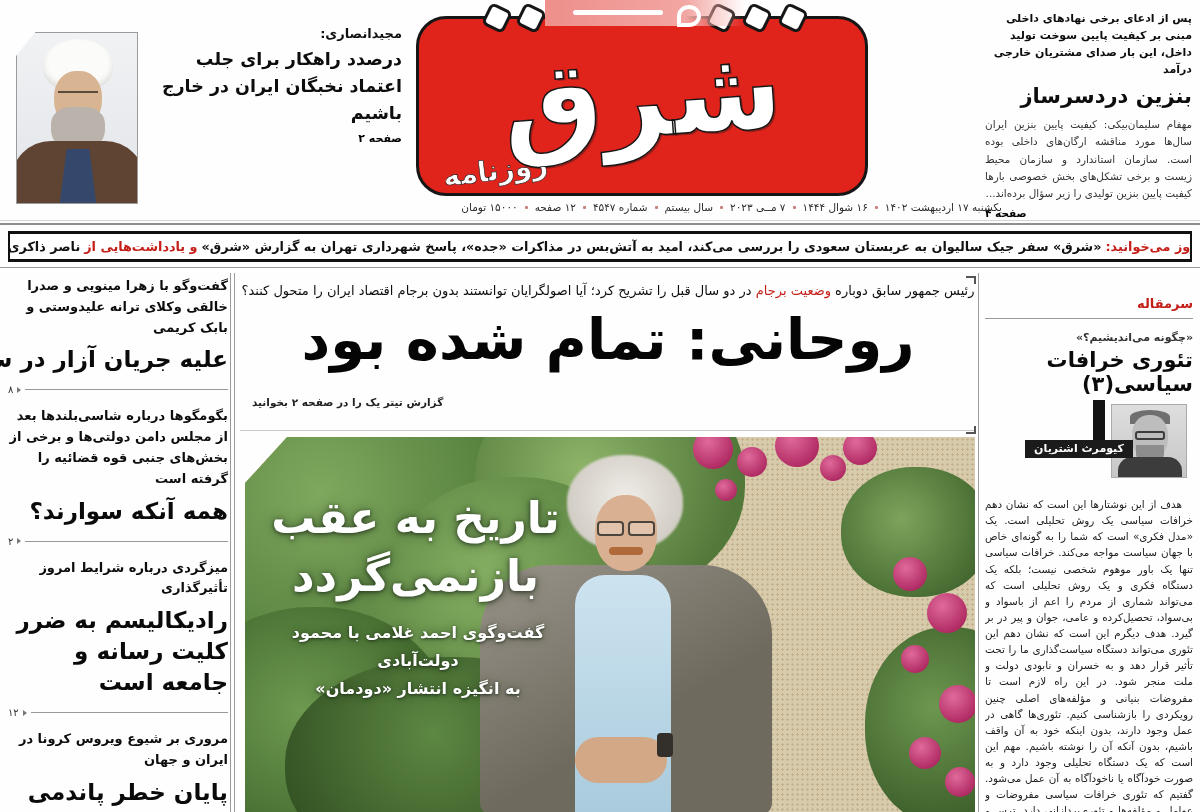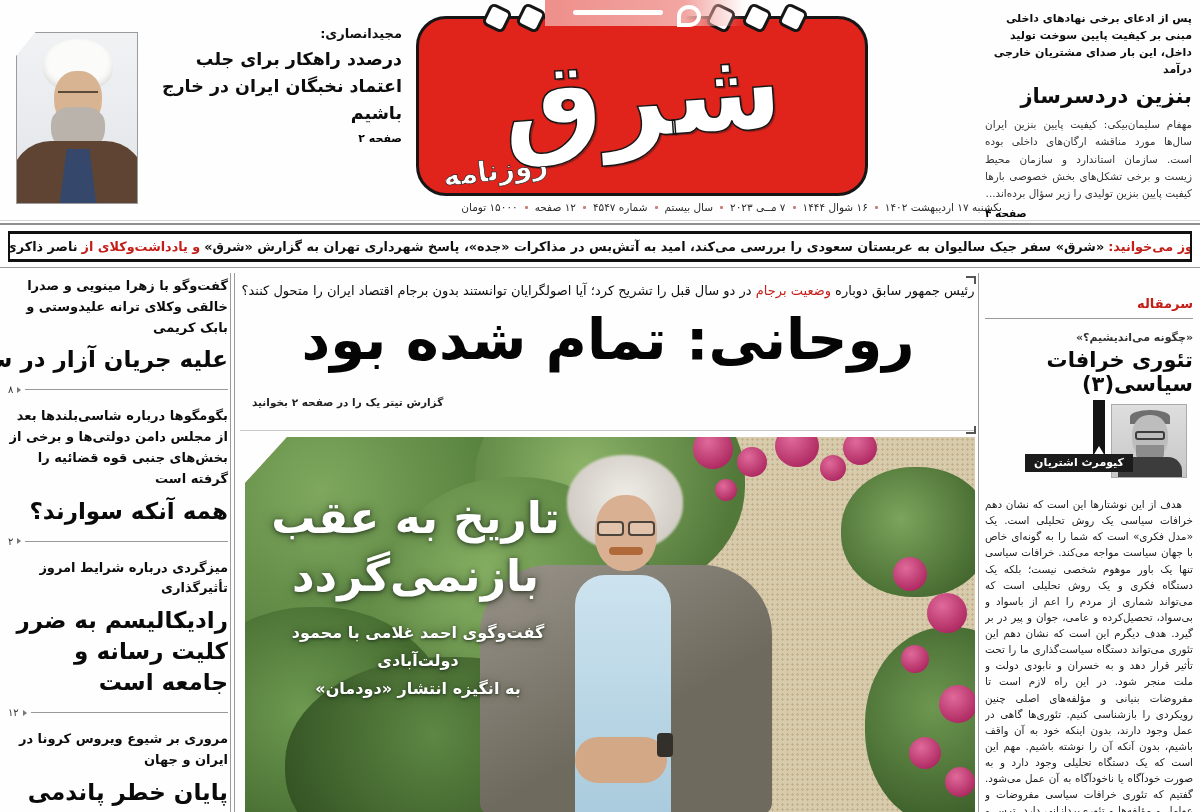--- a/index.html
+++ b/index.html
@@ -158,21 +158,21 @@
   .ed-author { position:relative; height:82px; margin-top:8px; }
   .ed-photo { position:absolute; right:6px; top:0; width:76px; height:74px; border:1px solid #aaa;
       background:linear-gradient(180deg,#dedede,#c7c7c7); overflow:hidden; }
   .ed-head { position:absolute; left:20px; top:10px; width:36px; height:44px; background:#bdbdbd; border-radius:45%; }
   .ed-hairline { position:absolute; left:18px; top:5px; width:40px; height:14px; background:#6f6f6f; border-radius:50% 50% 0 0; }
   .ed-glass { position:absolute; left:23px; top:26px; width:30px; height:9px; border:2px solid #3c3c3c; border-radius:3px; }
   .ed-beardline { position:absolute; left:24px; top:40px; width:28px; height:18px; background:#8d8d8d; border-radius:0 0 50% 50%; }
   .ed-suit { position:absolute; left:6px; top:52px; width:64px; height:22px; background:#3c3c3c; border-radius:14px 14px 0 0; }
   .ed-flag { position:absolute; right:88px; top:-4px; width:12px; height:56px; background:#141414;
       clip-path:polygon(0 0,100% 0,100% 100%,50% 82%,0 100%); }
-  .ed-name { position:absolute; right:60px; top:50px; background:#1b1b1b; color:#fff; font-size:11px;
+  .ed-name { position:absolute; right:60px; top:36px; background:#1b1b1b; color:#fff; font-size:11px;
       font-weight:700; padding:2px 9px 3px; white-space:nowrap; }
   .ed-body { font-size:10.4px; line-height:1.55; text-align:justify; color:#1c1c1c; margin-top:10px; }
   .ed-body p { text-indent:11px; }
 </style>
 </head>
 <body>
 
 <div class="page">
 
   <div class="ansari">
@@ -223,21 +223,21 @@
     <div class="benzin-headline">بنزین دردسرساز</div>
     <div class="benzin-body">مهفام سلیمان‌بیکی: کیفیت پایین بنزین ایران سال‌ها مورد مناقشه ارگان‌های داخلی بوده است. سازمان استاندارد و سازمان محیط زیست و برخی تشکل‌های بخش خصوصی بارها کیفیت پایین بنزین تولیدی را زیر سؤال برده‌اند...</div>
     <div class="benzin-page">صفحه ۴</div>
   </div>
 
   <div class="header-rule"></div>
 
   <div class="banner">
     <span class="red">در «شرق» امروز می‌خوانید:</span>
     <span class="blk">«شرق» سفر جیک سالیوان به عربستان سعودی را بررسی می‌کند، امید به آتش‌بس در مذاکرات «جده»، پاسخ شهرداری تهران به گزارش «شرق»</span>
-    <span class="red">و یادداشت‌وکلای از</span>
+    <span class="red">و یادداشت‌هایی از</span>
     <span class="blk">ناصر ذاکری، رضا درستکار</span>
   </div>
   <div class="banner-rule"></div>
 
   <div class="vdiv-left"></div>
   <div class="vdiv-right"></div>
 
   <div class="sidebar">
 
     <div>

